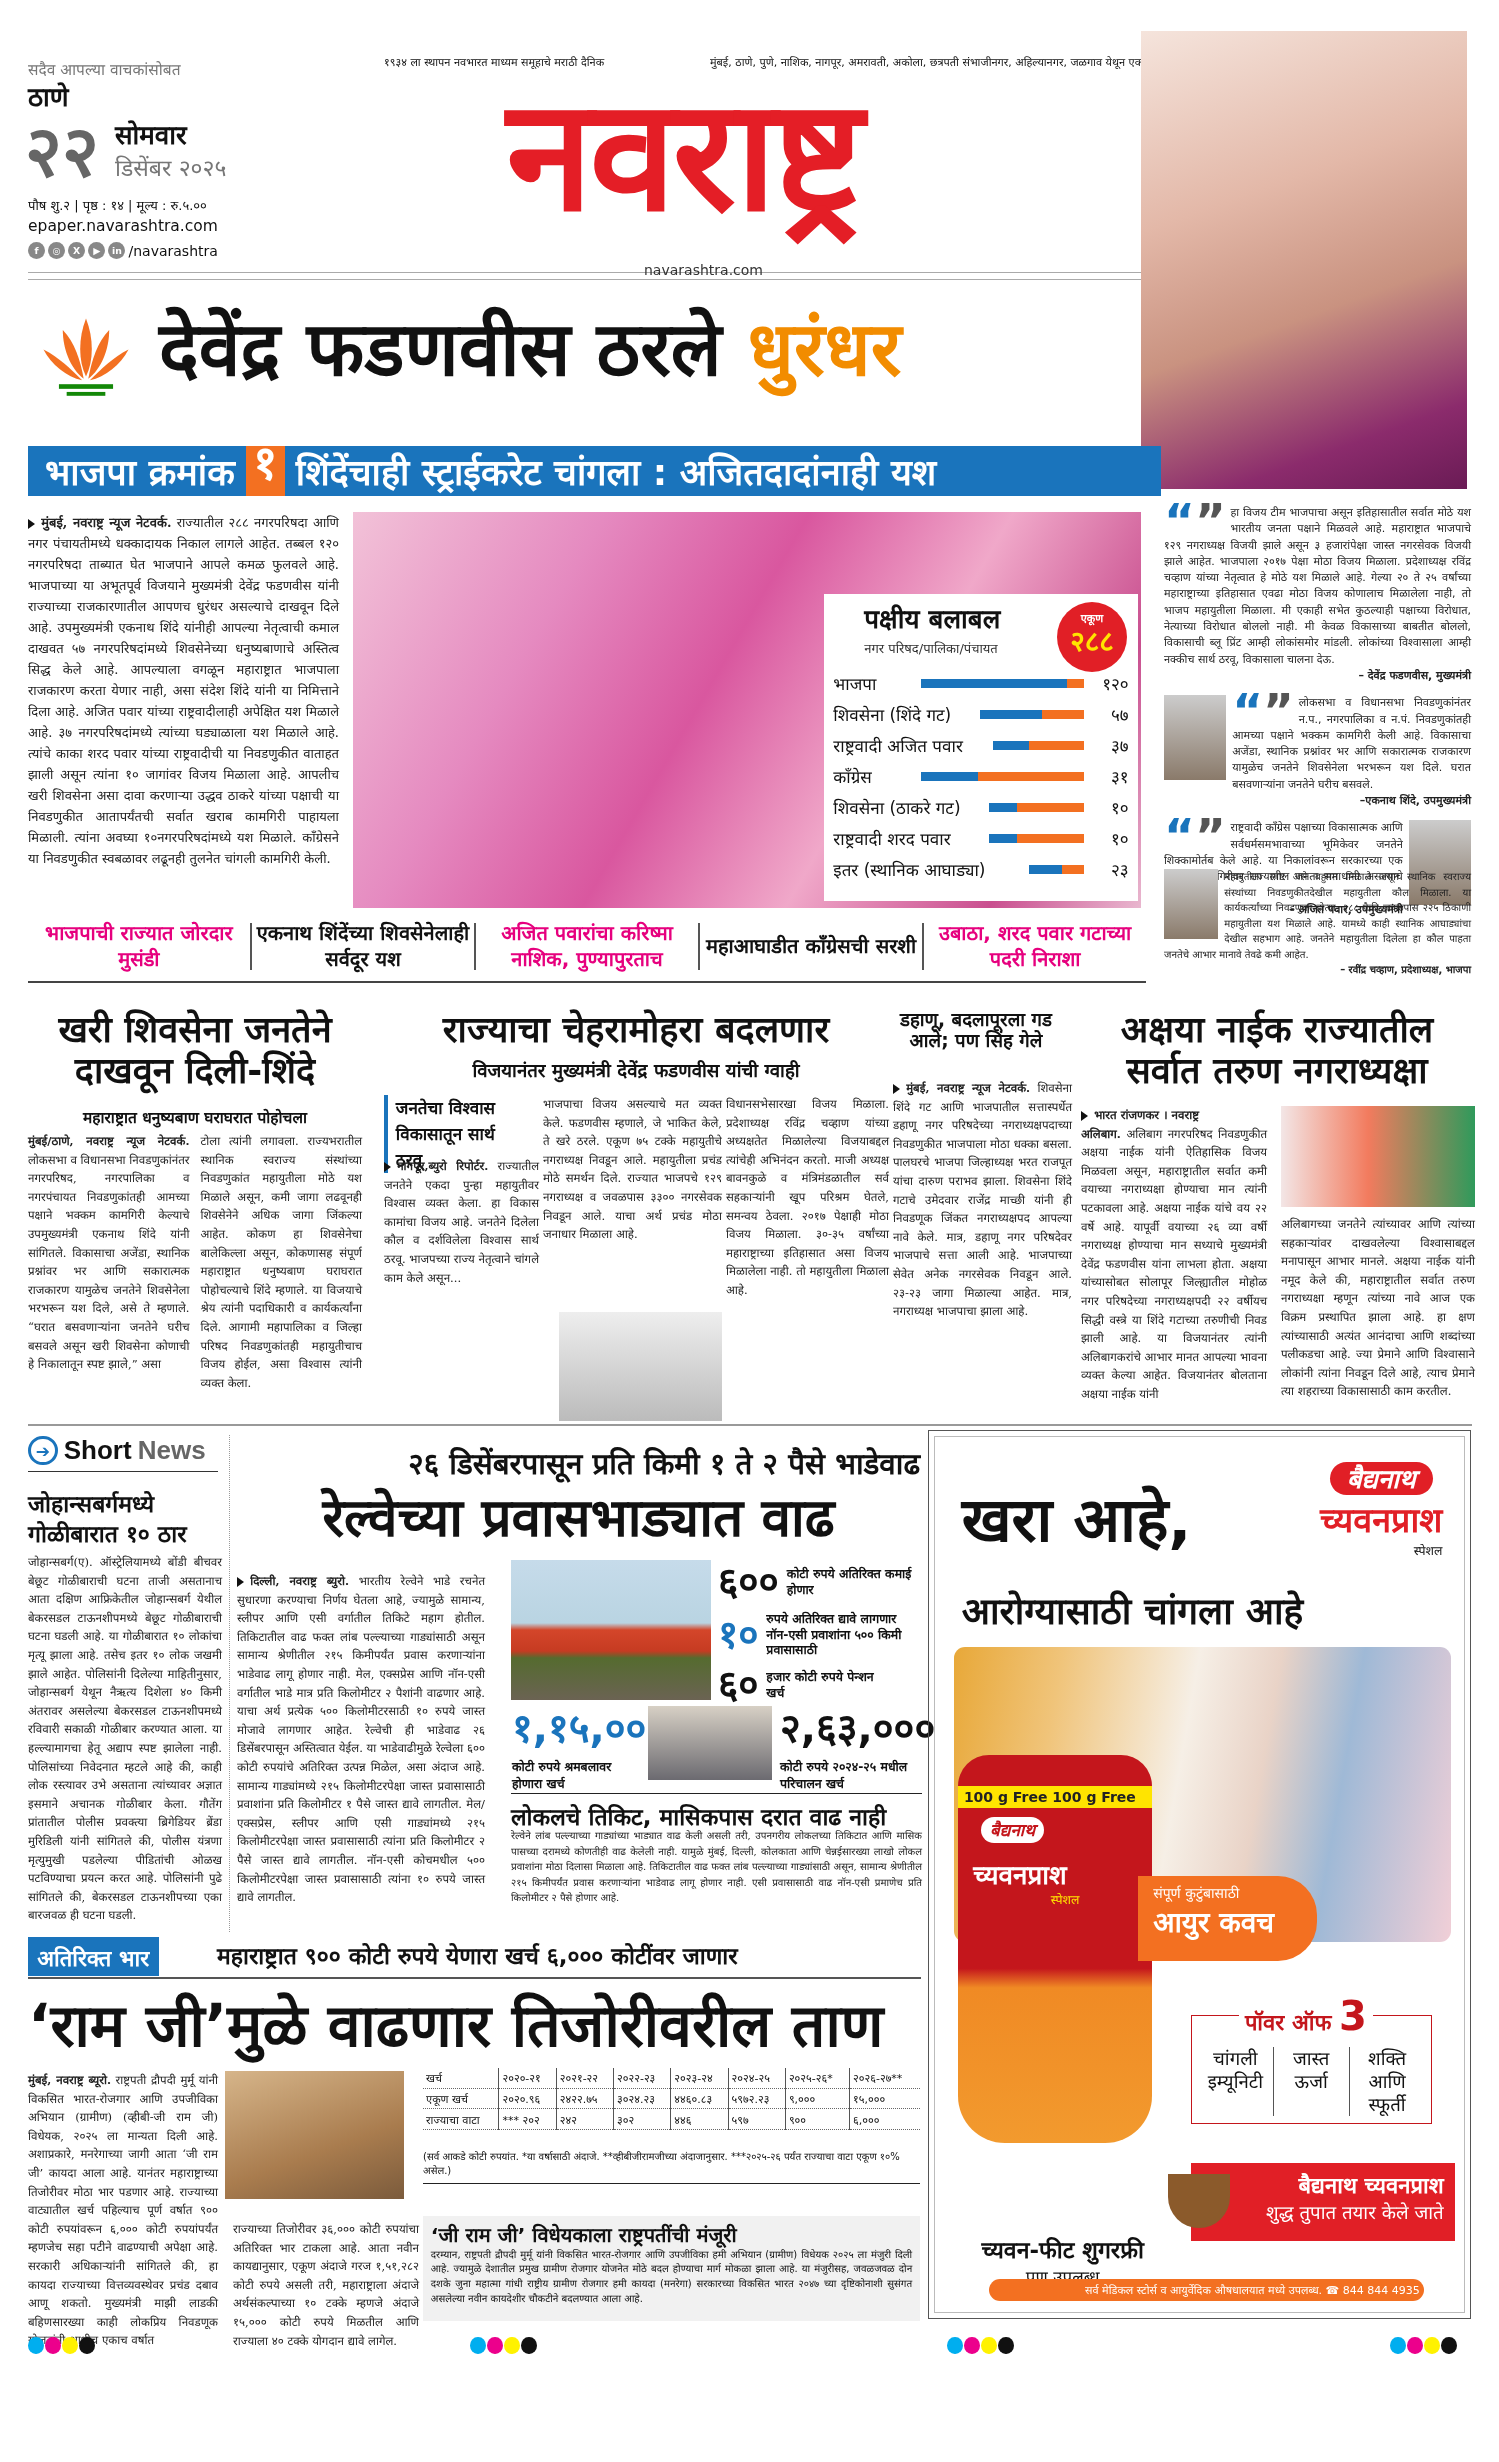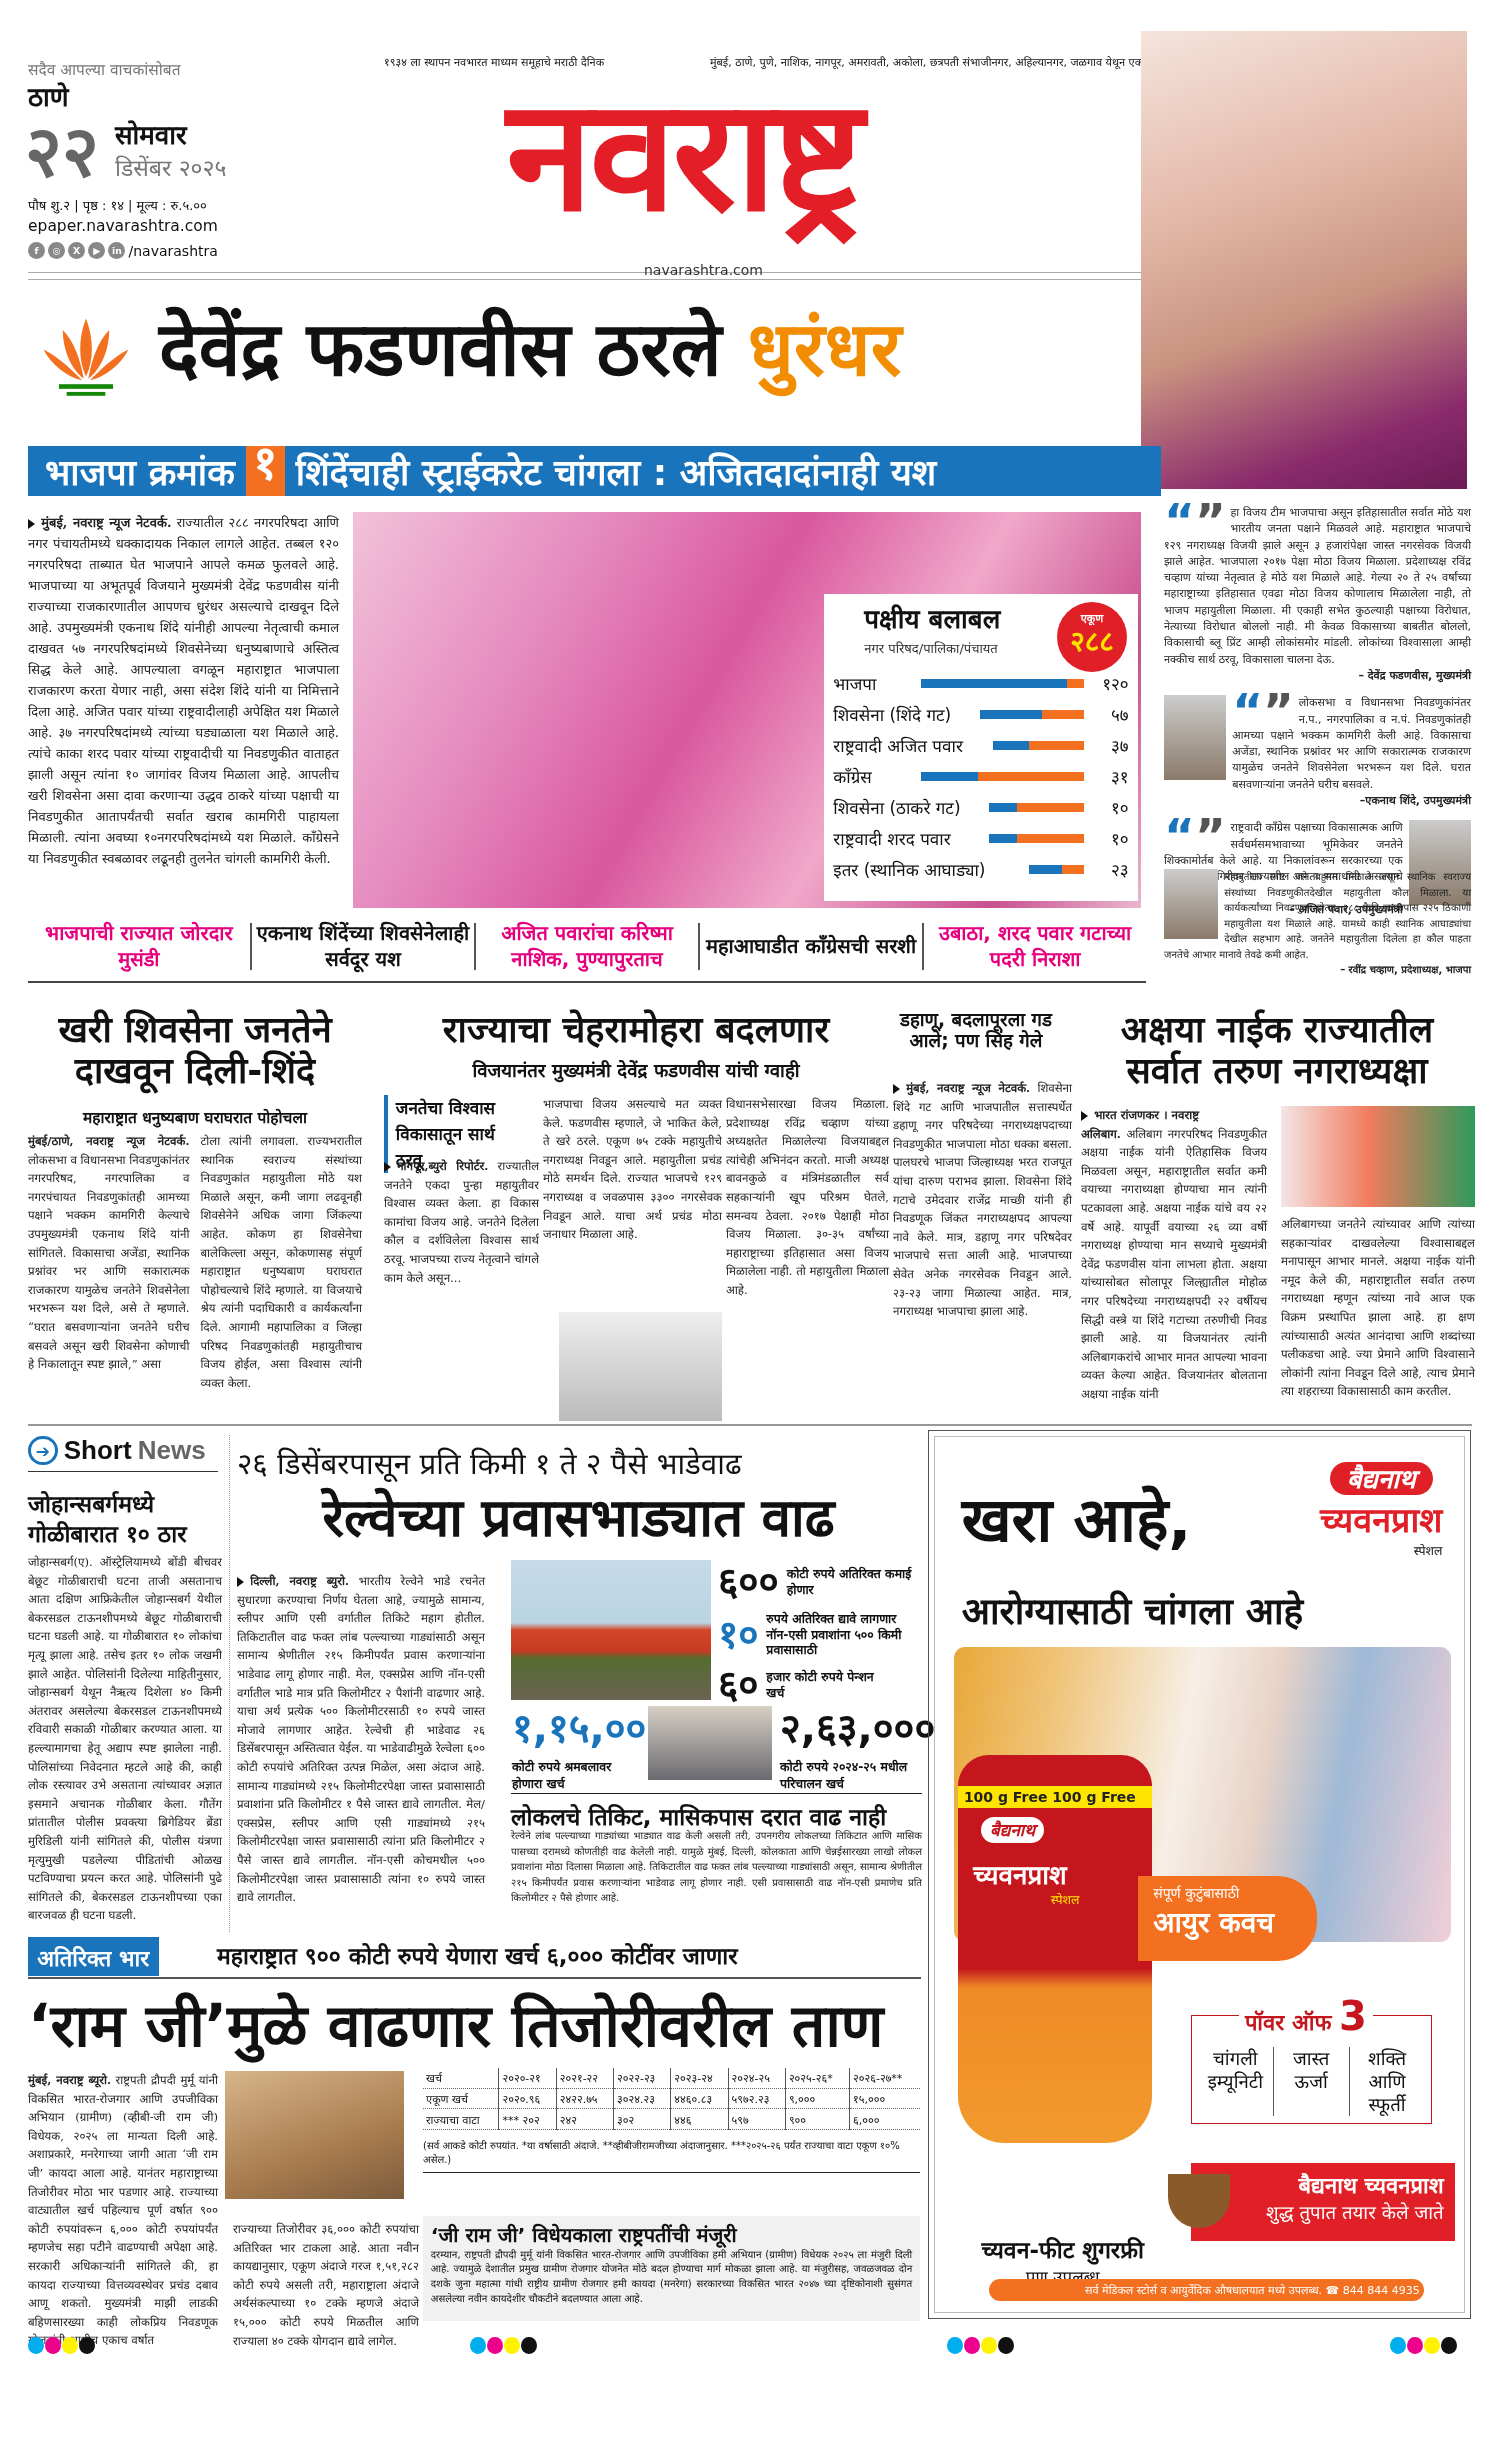--- a/index.html
+++ b/index.html
@@ -83,21 +83,21 @@
 .story4-right{left:1281px;top:1215px;width:194px}
 .hr2{left:28px;top:1424px;width:1444px;height:1.6px;background:#999}
 
 .short-logo{left:28px;top:1435px;display:flex;align-items:center;gap:6.2px;font-size:26px;font-weight:bold;border-bottom:1.6px solid #333;padding-bottom:4.7px;width:190px}
 .short-logo .ic{width:29.5px;height:29.5px;border-radius:50%;border:3.9px solid #1a74bc;color:#1a74bc;display:flex;align-items:center;justify-content:center;font-size:17px}
 .short-logo .news{color:#666}
 .short-head{left:28px;top:1490px;width:194px;font-size:23px;font-weight:bold;line-height:29.5px}
 .short-body{left:28px;top:1553px;width:194px}
 .vsep{left:229px;top:1435px;width:0;height:497px;border-left:1.6px dotted #999}
 
-.rail-kicker{left:237px;top:1442px;width:683px;font-size:29.5px;font-weight:normal;text-align:left}
+.rail-kicker{left:237px;top:1442px;width:683px;font-size:29.5px;font-weight:bold;text-align:right}
 .rail-head{left:237px;top:1479px;width:683px;font-size:53px;font-weight:bold;text-align:center;line-height:78px}
 .rail-body{left:237px;top:1572px;width:248px}
 .train-photo{left:511px;top:1560px;width:200px;height:140px;background:linear-gradient(180deg,#c6dbea 0%,#b9d4e2 45%,#d4462a 50%,#c63b22 65%,#556b2f 70%,#6b6353 100%)}
 .stat{display:flex;align-items:center;gap:7.8px}
 .stat .n{font-weight:bold;line-height:1}
 .stat .t{font-size:12.4px;font-weight:bold;line-height:15.5px}
 .stat1{left:718px;top:1562px}
 .stat2{left:718px;top:1611px}
 .stat3{left:718px;top:1665px}
 .stat4{left:512px;top:1708px}
@@ -144,21 +144,21 @@
 .extra-line{left:28px;top:1977px;width:893px;height:1.6px;background:#555}
 .extra-kicker{left:217px;top:1939px;font-size:23px;font-weight:bold}
 .ram-head{left:28px;top:1987px;width:893px;font-size:59px;font-weight:bold;line-height:78px}
 .ram-photo{left:225px;top:2071px;width:179px;height:128px;background:linear-gradient(160deg,#d6b58a,#a97c4e 60%,#7b5b3c)}
 .ram-left{left:28px;top:2071px;width:194px}
 .mgnrega{left:423px;top:2065px;width:497px}
 .mg-title{font-size:22px;font-weight:bold}
 .mg-table{width:100%;border-collapse:collapse;font-size:11px;margin-top:3.1px}
 .mg-table td{border-bottom:0.8px dotted #666;border-left:0.8px solid #555;padding:2.3px 3.1px;white-space:nowrap}
 .mg-table td:first-child{border-left:none}
-.mg-note{font-size:10px;line-height:14px;margin-top:9px;border-bottom:1.6px solid #222;padding-bottom:4.7px}
+.mg-note{font-size:10px;line-height:14px;margin-top:20px;border-bottom:1.6px solid #222;padding-bottom:4.7px}
 .ram-col2{left:233px;top:2220px;width:186px}
 .ram-box{left:423px;top:2216px;width:497px;height:105px;background:#f1f1f1;padding:4.7px 7.8px}
 .ram-box .t{font-size:20px;font-weight:bold}
 .ram-box .b{font-size:10px;line-height:14.7px;text-align:justify}
 .regmark{display:flex;gap:1.6px}
 .regmark span{width:15.5px;height:17px;border-radius:50%}
 .c{background:#00aeef}.m{background:#ec008c}.y{background:#fff200}.k{background:#111}
 </style>
 </head>
 <body>

